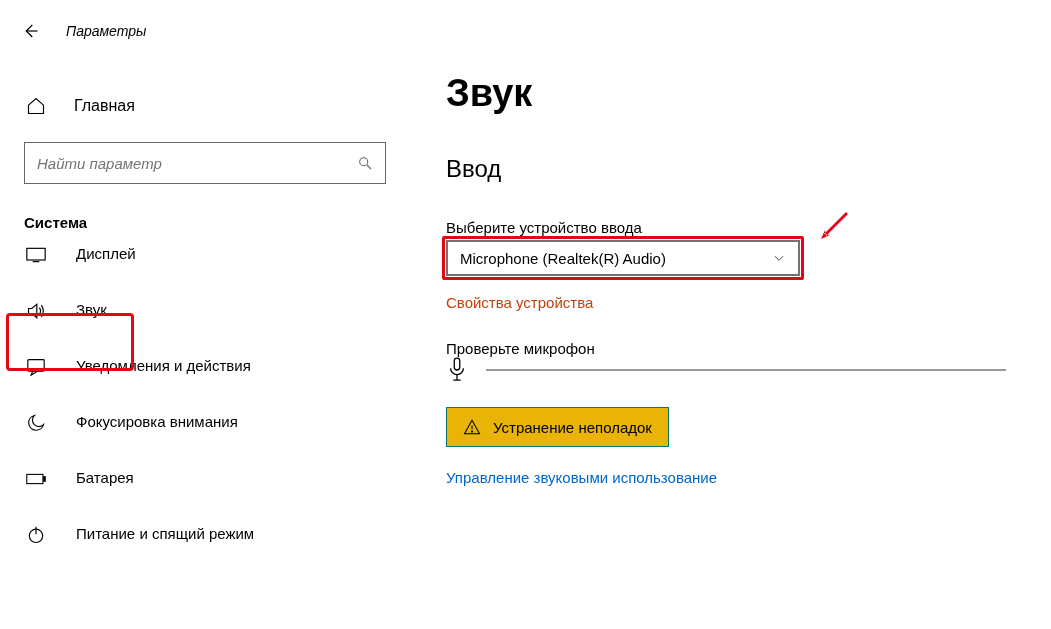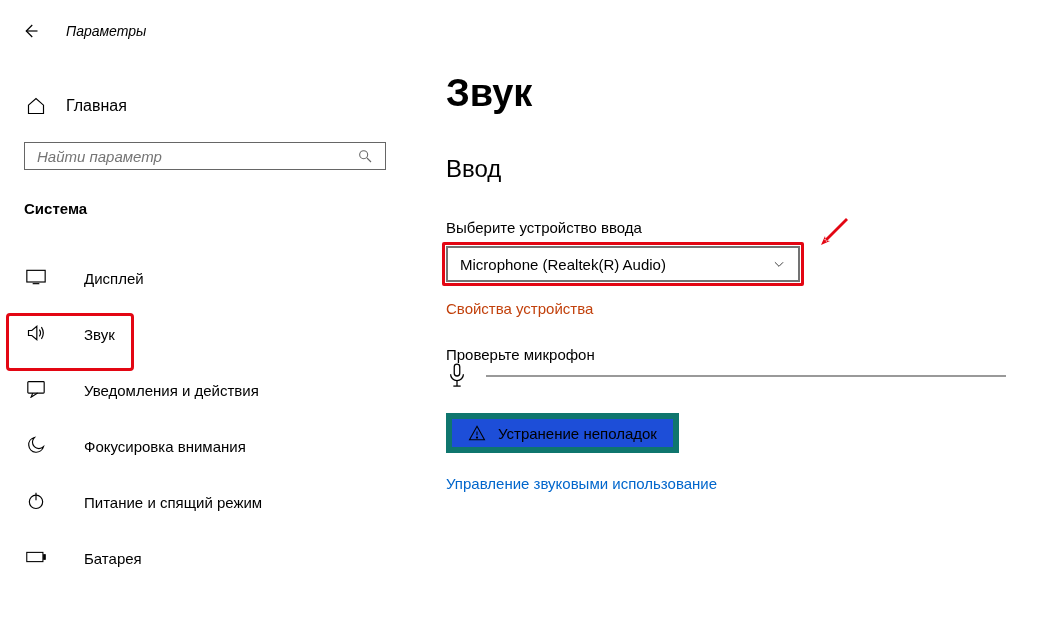--- a/index.html
+++ b/index.html
@@ -26,52 +26,52 @@
   padding-left: 20px;
   gap: 26px;
 }
 .back-icon { width: 20px; height: 20px; display:flex; align-items:center; justify-content:center; }
 .title-text { font-size: 14px; font-weight: 400; font-style: italic; }
 .home-row {
   display: flex;
   align-items: center;
   height: 48px;
   padding-left: 26px;
-  gap: 20px;
+  gap: 28px;
   margin-top: 30px;
 }
 .search-wrap { padding: 0 24px; margin-top: 12px; }
 .search {
   display: flex;
   align-items: center;
   border: 1px solid #666;
-  height: 28px;
+  height: 42px;
   padding: 0 12px;
   gap: 8px;
 }
 .search input {
   flex: 1;
   border: none;
   outline: none;
   font-size: 15px;
   font-style: italic;
   color: #666;
   background: transparent;
 }
 .section-header {
   padding: 30px 24px 14px 24px;
   font-size: 15px;
   font-weight: 600;
 }
 .nav-item {
   display: flex;
-  align-items: flex-end;
+  align-items: flex-start;
   height: 56px;
   padding-left: 26px;
-  gap: 38px;
+  gap: 30px;
   font-size: 15px;
 }
 .nav-item .icon { width: 20px; height: 20px; display:flex; align-items:center; justify-content:center;}
 .nav-sound-highlight {
   position: absolute;
   border: 3px solid #e30613;
   border-radius: 4px;
   pointer-events: none;
   left: 6px;
   width: 128px;
@@ -87,21 +87,21 @@
   font-weight: 600;
   margin-bottom: 40px;
 }
 h2 {
   font-size: 24px;
   font-weight: 400;
   margin-bottom: 36px;
 }
 .field-label {
   font-size: 15px;
-  margin-bottom: 10px;
+  margin-bottom: 4px;
 }
 .select-wrap { position: relative; width: 354px; }
 .select {
   display: flex;
   align-items: center;
   justify-content: space-between;
   border: 2px solid #737373;
   height: 36px;
   padding: 0 12px;
   font-size: 15px;
@@ -142,22 +142,22 @@
   flex: 1;
   max-width: 520px;
   height: 2px;
   background: #999;
   position: relative;
 }
 .tshoot-btn {
   display: inline-flex;
   align-items: center;
   gap: 12px;
-  background: #1d4ed8;
-  border: 6px solid #0f766e;
+  background: #eab308;
+  border: 1px solid #0f766e;
   padding: 0 16px;
   height: 40px;
   font-size: 15px;
   margin-top: 24px;
   cursor: pointer;
 }
 .link-bottom {
   color: #0066cc;
   font-size: 15px;
   margin-top: 22px;
@@ -240,36 +240,36 @@
       <span class="icon">
         <svg width="20" height="20" viewBox="0 0 24 24" fill="none" stroke="#000" stroke-width="1.4">
             <path d="M21 14 A9 9 0 1 1 10 3 A7 7 0 0 0 21 14 Z"></path>
           </svg>
       </span>
       <span>Фокусировка внимания</span>
     </div>
 
     <div class="nav-item">
       <span class="icon">
+        <svg width="22" height="14" viewBox="0 0 26 14" fill="none" stroke="#000" stroke-width="1.4">
+            <rect x="1" y="1" width="21" height="12"></rect>
+            <rect x="23" y="4" width="2" height="6" fill="#000"></rect>
+          </svg>
+      </span>
+      <span>Батарея</span>
+    </div>
+
+    <div class="nav-item">
+      <span class="icon">
         <svg width="20" height="20" viewBox="0 0 24 24" fill="none" stroke="#000" stroke-width="1.4">
             <circle cx="12" cy="13" r="8"></circle>
             <line x1="12" y1="2" x2="12" y2="11"></line>
           </svg>
       </span>
       <span>Питание и спящий режим</span>
-    </div>
-
-    <div class="nav-item">
-      <span class="icon">
-        <svg width="22" height="14" viewBox="0 0 26 14" fill="none" stroke="#000" stroke-width="1.4">
-            <rect x="1" y="1" width="21" height="12"></rect>
-            <rect x="23" y="4" width="2" height="6" fill="#000"></rect>
-          </svg>
-      </span>
-      <span>Батарея</span>
     </div>
 
     <div class="nav-sound-highlight"></div>
   </div>
 
   <div class="main">
     <h1>Звук</h1>
     <h2>Ввод</h2>
 
     <div class="field-label">Выберите устройство ввода</div>

